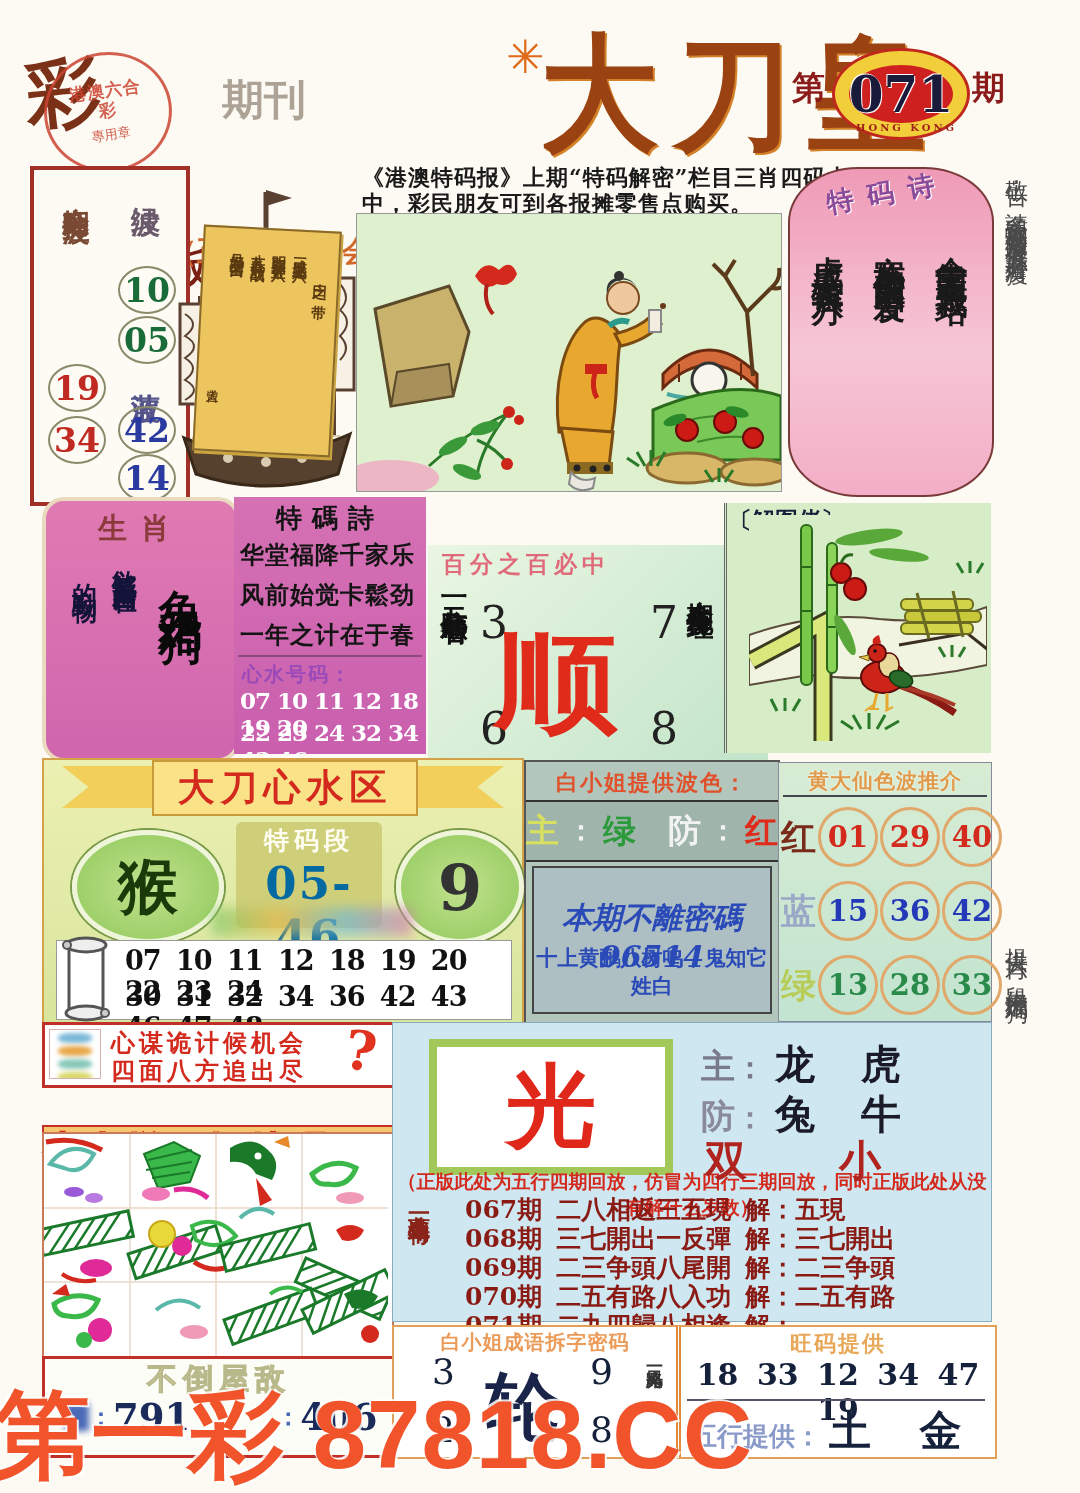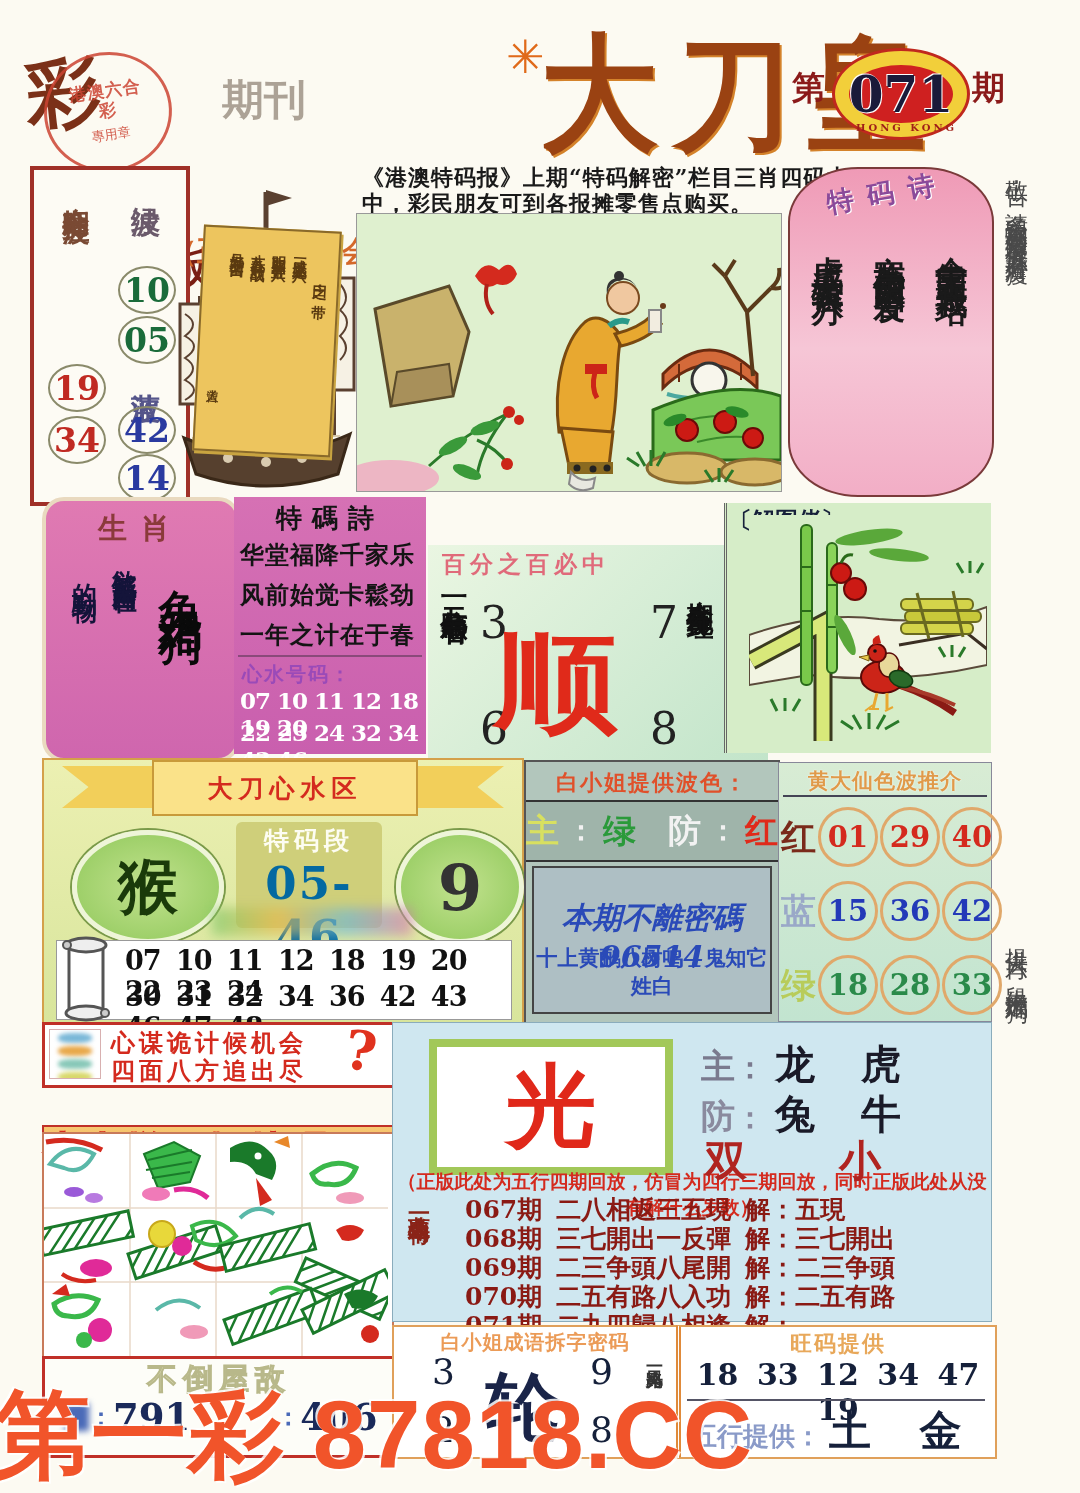--- a/index.html
+++ b/index.html
@@ -295,21 +295,21 @@
         <path d="M28,196 l-6,-12 M36,196 l0,-13 M44,196 l7,-12"></path>
         <path d="M196,142 l-6,-10 M203,142 l0,-12 M210,142 l6,-10"></path>
         <path d="M214,58 l-6,-10 M221,58 l0,-12 M228,58 l6,-10"></path>
       </g>
     </svg>
   </div>
 
   <div class="abs daodao">
     <div class="ribbon"></div>
     <div class="ribbon-label">
-      <span class="bold" style="font-size:25px;color:#d42a1e;letter-spacing:6px;">大刀心水区</span>
+      <span class="bold" style="font-size:37px;color:#d42a1e;letter-spacing:6px;">大刀心水区</span>
     </div>
     <div class="oval" style="left:28px;top:70px;width:142px;height:104px;">
       <span class="bold" style="font-size:60px;color:#1a3a0a;">猴</span>
     </div>
     <div class="abs" style="left:192px;top:62px;width:146px;height:106px;background:#cfcf7a;border-radius:6px;text-align:center;">
       <div class="bold" style="font-size:25px;color:#fdfdf2;letter-spacing:5px;margin-top:2px;filter:blur(.4px);">特码段</div>
       <div class="bold" style="font-size:45px;color:#0369a1;letter-spacing:2px;font-family:'DejaVu Serif',serif;">05-46</div>
     </div>
     <div class="oval" style="left:352px;top:70px;width:118px;height:104px;">
       <span class="bold" style="font-size:64px;color:#333;font-family:'DejaVu Serif',serif;">9</span>
@@ -355,21 +355,21 @@
       <span class="hdx-circle" style="color:#d42a1e;">40</span>
     </div>
     <div class="abs" style="left:2px;top:118px;display:flex;align-items:center;gap:2px;">
       <span class="bold" style="font-size:35px;color:#9aa8c8;">蓝</span>
       <span class="hdx-circle" style="color:#2339b8;">15</span>
       <span class="hdx-circle" style="color:#2339b8;">36</span>
       <span class="hdx-circle" style="color:#2339b8;">42</span>
     </div>
     <div class="abs" style="left:2px;top:192px;display:flex;align-items:center;gap:2px;">
       <span class="bold" style="font-size:35px;color:#b8cc5a;">绿</span>
-      <span class="hdx-circle" style="color:#2a8a4a;">18</span>
+      <span class="hdx-circle" style="color:#2a8a4a;">13</span>
       <span class="hdx-circle" style="color:#2a8a4a;">28</span>
       <span class="hdx-circle" style="color:#2a8a4a;">33</span>
     </div>
   </div>
 
   <div class="abs puzzle-head">
     <div class="abs" style="left:4px;top:4px;width:50px;height:48px;border:1px solid #d8b0b0;overflow:hidden;">
       <div class="blob" style="width:34px;height:10px;background:#7ab8d8;"></div>
       <div class="blob" style="width:34px;height:10px;background:#e8a84a;"></div>
       <div class="blob" style="width:34px;height:10px;background:#88c8b8;"></div>

